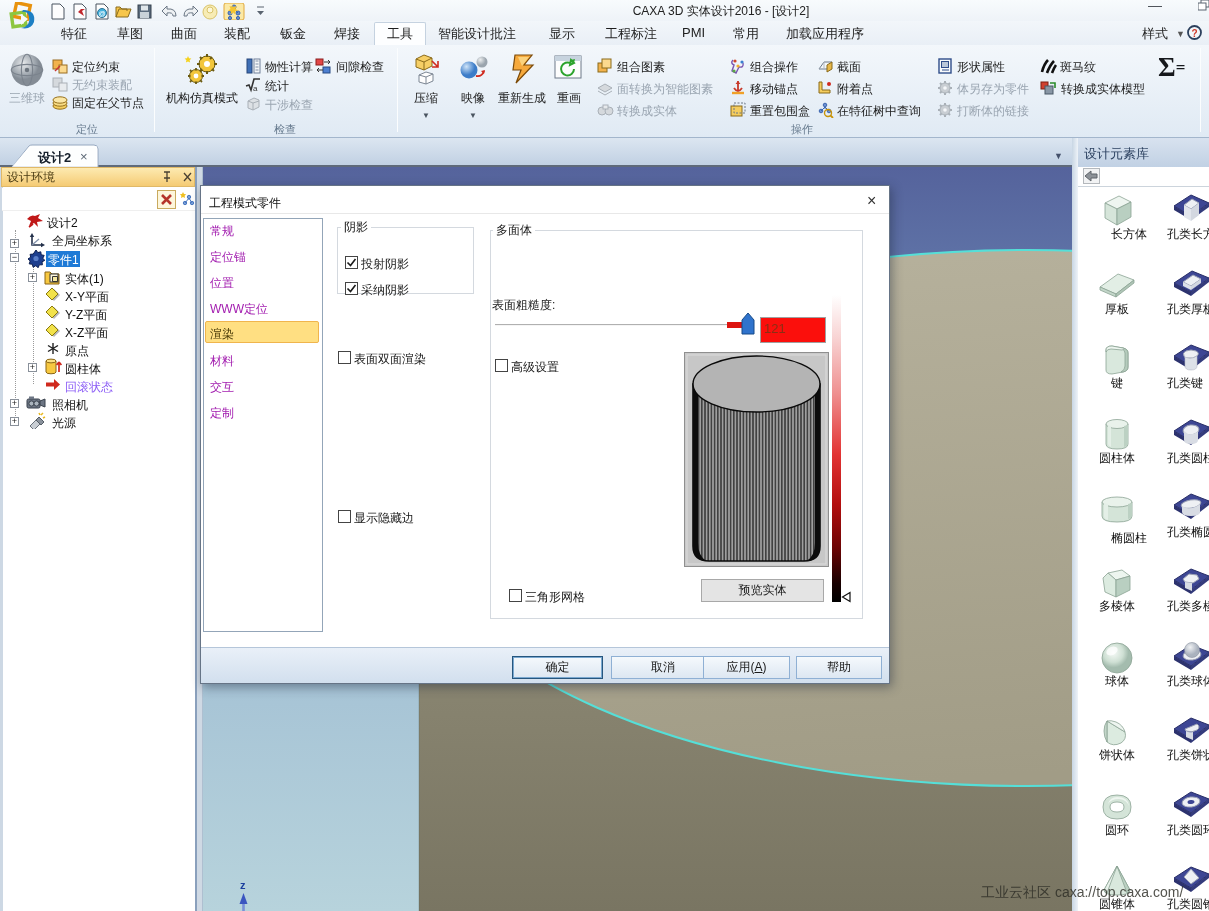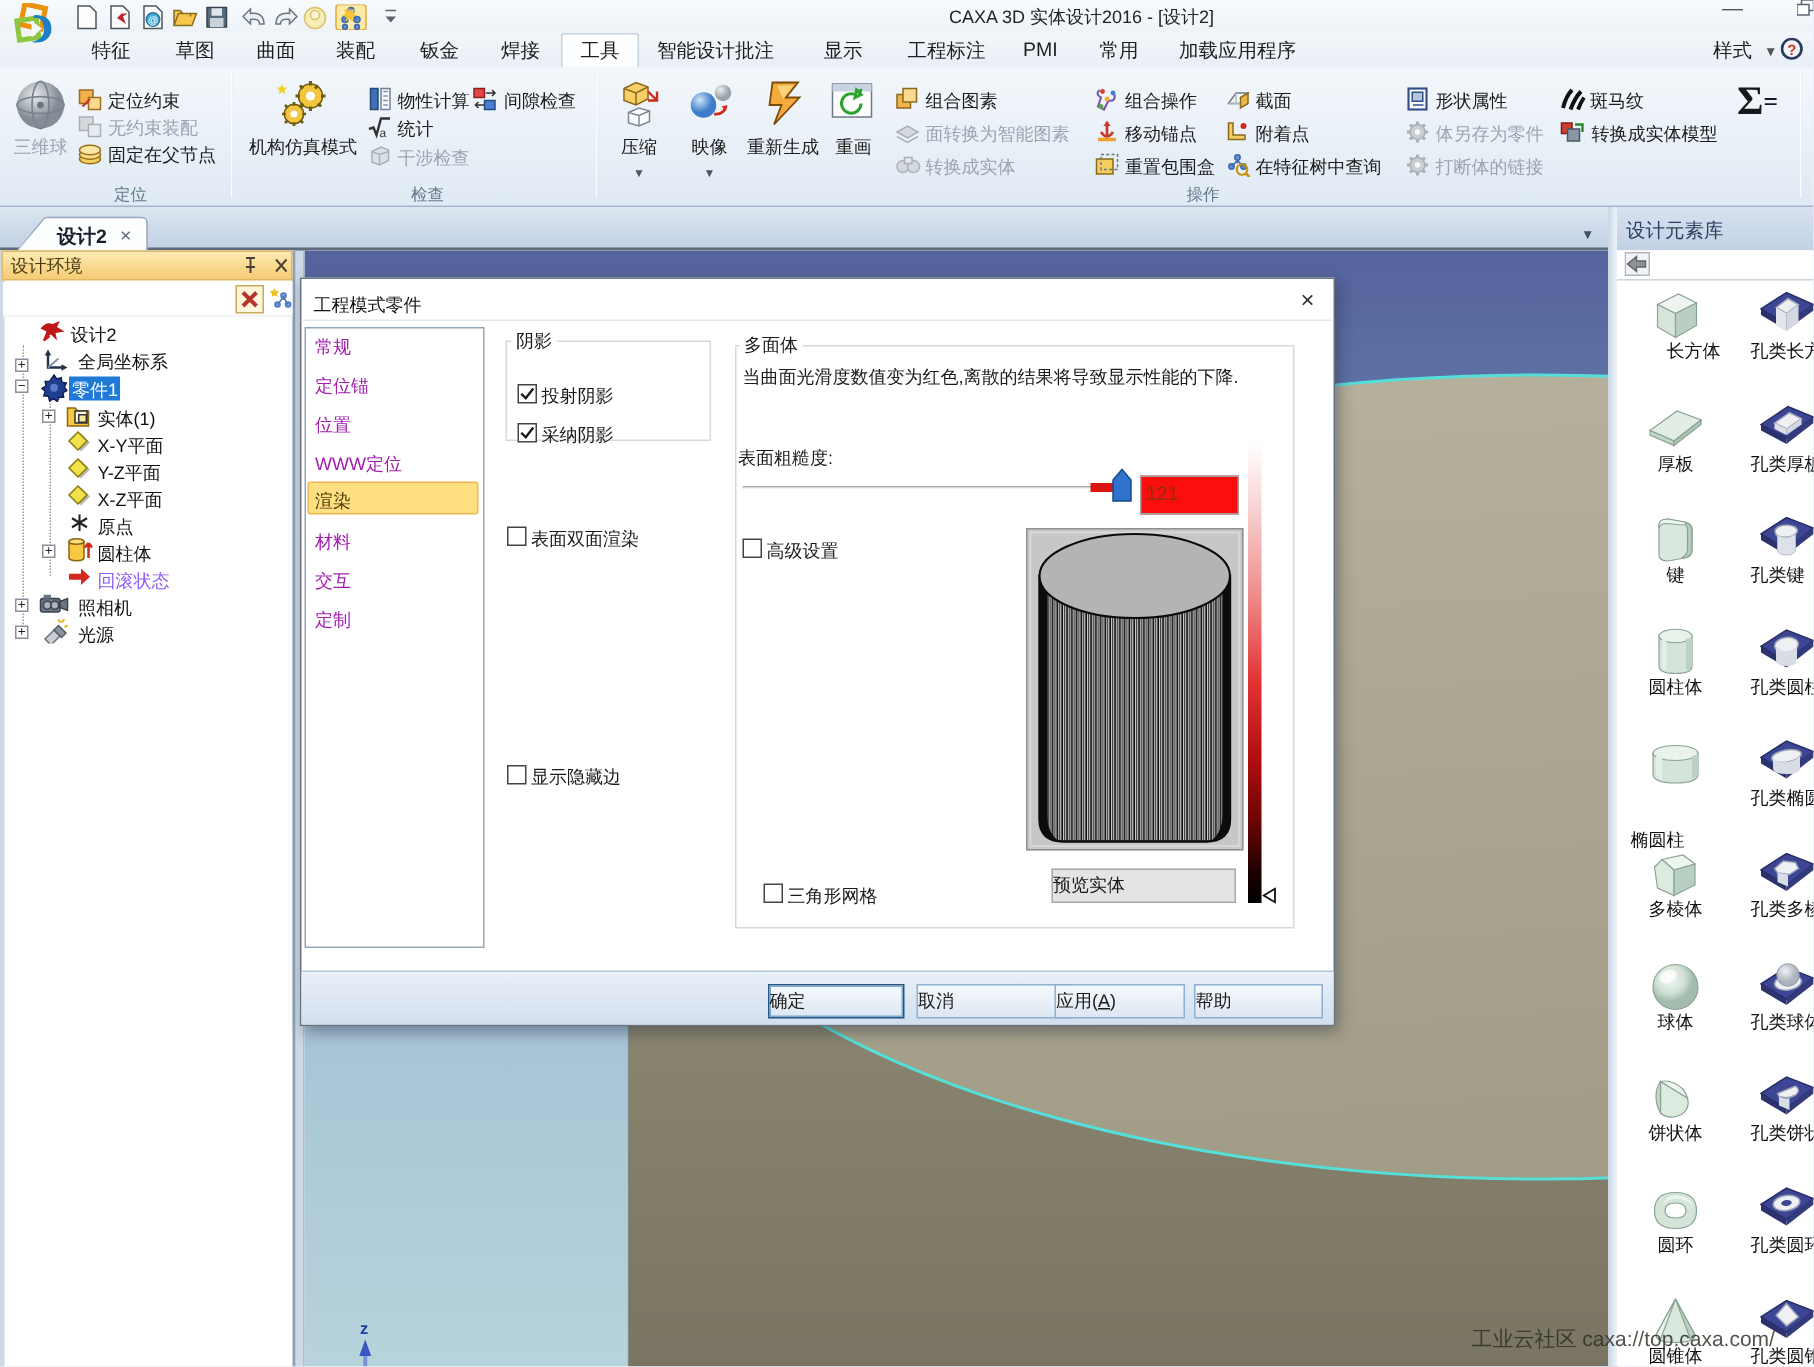--- a/index.html
+++ b/index.html
@@ -32,21 +32,21 @@
 .pm{position:absolute;width:9px;height:9px;border:1px solid #89909a;background:#fff;font-size:9px;line-height:7px;text-align:center;color:#222}
 
 #rpanel{left:1078px;top:167px;width:131px;height:744px;background:#fff}
 .rlab{position:absolute;font-size:12px;color:#111;white-space:nowrap}
 
 #dlg{left:200px;top:185px;width:690px;height:499px;background:#fff;border:1px solid #667486;box-shadow:2px 3px 10px rgba(30,40,60,.45)}
 .chk{position:absolute;width:13px;height:13px;border:1px solid #444;background:#fff}
 .chk svg{display:block}
 .grp{position:absolute;border:1px solid #d4d9df}
 .glab{position:absolute;font-size:12px;color:#1a1a1a;background:#fff;padding:0 3px;white-space:nowrap}
-.dbtn{position:absolute;height:23px;background:linear-gradient(#f5f9fc,#dde7f2);border:1px solid #8fb0d4;font-size:12px;color:#1a1a1a;text-align:left;line-height:21px}
+.dbtn{position:absolute;height:23px;background:linear-gradient(#f5f9fc,#dde7f2);border:1px solid #8fb0d4;font-size:12px;color:#1a1a1a;text-align:center;line-height:21px}
 .lbitem{position:absolute;left:9px;font-size:12px;color:#a21caf;white-space:nowrap}
 #watermark{left:981px;top:884px;font-size:14px;color:rgba(45,45,38,.82);white-space:nowrap;z-index:60}
 </style></head>
 <body>
 
 <div class="abs" style="left:197px;top:167px;width:6px;height:744px;background:#cfd9e4;border-right:1px solid #aebfd0"></div>
 <svg class="abs" id="vp" style="left:203px;top:167px;z-index:0" width="877" height="744" viewBox="0 0 877 744">
 <defs>
 <linearGradient id="vbg" x1="0" y1="0" x2="0" y2="1">
 <stop offset="0" stop-color="#55639c"></stop>
@@ -523,21 +523,21 @@
 <div class="rlab" style="left:1167px;top:450px">孔类圆柱</div>
 
 <svg class="abs" style="left:1097px;top:489px" width="40" height="40" viewBox="0 0 40 40">
       <g stroke="#8ba394" stroke-width=".8">
         <path d="M5 13 L5 27 Q5 33 20 33 Q35 33 35 27 L35 13 Z" fill="#d4e4d8"></path>
         <ellipse cx="20" cy="13" rx="15" ry="5" fill="#e9f2eb"></ellipse>
       </g>
       <path d="M7 14 L7 27 Q7 30 11 31 L11 15 Z" fill="#e4efe7"></path>
       <path d="M31 15 L31 30 Q35 29 35 26 L35 14 Z" fill="#bcd1c3"></path>
     </svg>
-<div class="rlab" style="left:1087px;top:552px;width:60px;text-align:left">椭圆柱</div>
+<div class="rlab" style="left:1087px;top:530px;width:60px;text-align:right">椭圆柱</div>
 <svg class="abs" style="left:1171px;top:489px" width="40" height="40" viewBox="0 0 40 40">
       <path d="M3 16 L20 5 L38 12 L20 26 Z" fill="#3d4694" stroke="#272d66"></path>
       <path d="M3 16 L20 26 L20 30 L3 20 Z" fill="#2c326e"></path>
       <path d="M20 26 L38 12 L38 16 L20 30 Z" fill="#343b7c"></path>
       <ellipse cx="20" cy="15" rx="10" ry="4" fill="#eef0f4" stroke="#9aa0b4" transform="rotate(-10 20 15)"></ellipse>
       <path d="M11 17 L11 23 Q11 27 20 27 Q29 27 29 23 L29 15 Q24 20 15 19 Z" fill="#d8dce4"></path>
     </svg>
 <div class="rlab" style="left:1167px;top:524px">孔类椭圆</div>
 
 <svg class="abs" style="left:1097px;top:564px" width="40" height="40" viewBox="0 0 40 40">
@@ -661,21 +661,20 @@
       </svg>
     </div>
 <div class="abs t12" style="left:160px;top:96px">采纳阴影</div>
 <div class="chk" style="left:137px;top:165px"></div>
 <div class="abs t12" style="left:153px;top:165px">表面双面渲染</div>
 <div class="chk" style="left:137px;top:324px"></div>
 <div class="abs t12" style="left:153px;top:324px">显示隐藏边</div>
 
 <div class="grp" style="left:289px;top:44px;width:373px;height:389px"></div>
 <div class="glab" style="left:292px;top:36px">多面体</div>
-<div class="abs t12" style="left:294px;top:57px">当曲面光滑度数值变为红色,离散的结果将导致显示性能的下降.</div>
 <div class="abs t12" style="left:291px;top:111px">表面粗糙度:</div>
 <div class="abs" style="left:294px;top:138px;width:250px;height:2px;background:#b0b0b0;border-bottom:1px solid #f5f5f5"></div>
 <div class="abs" style="left:526px;top:136px;width:19px;height:6px;background:#dd1510"></div>
 <svg class="abs" style="left:540px;top:126px;z-index:2" width="14" height="23">
       <path d="M1 8 L7 1 L13 8 L13 22 L1 22 Z" fill="#2f73cc" stroke="#174a88"></path>
     </svg>
 <div class="abs" style="left:559px;top:131px;width:66px;height:26px;background:#fb0f0c;border:1px solid #a0a0a0"></div>
 <div class="abs" style="left:563px;top:135px;font-size:13px;color:#8c2e14">121</div>
 
 <div class="chk" style="left:294px;top:173px"></div>

